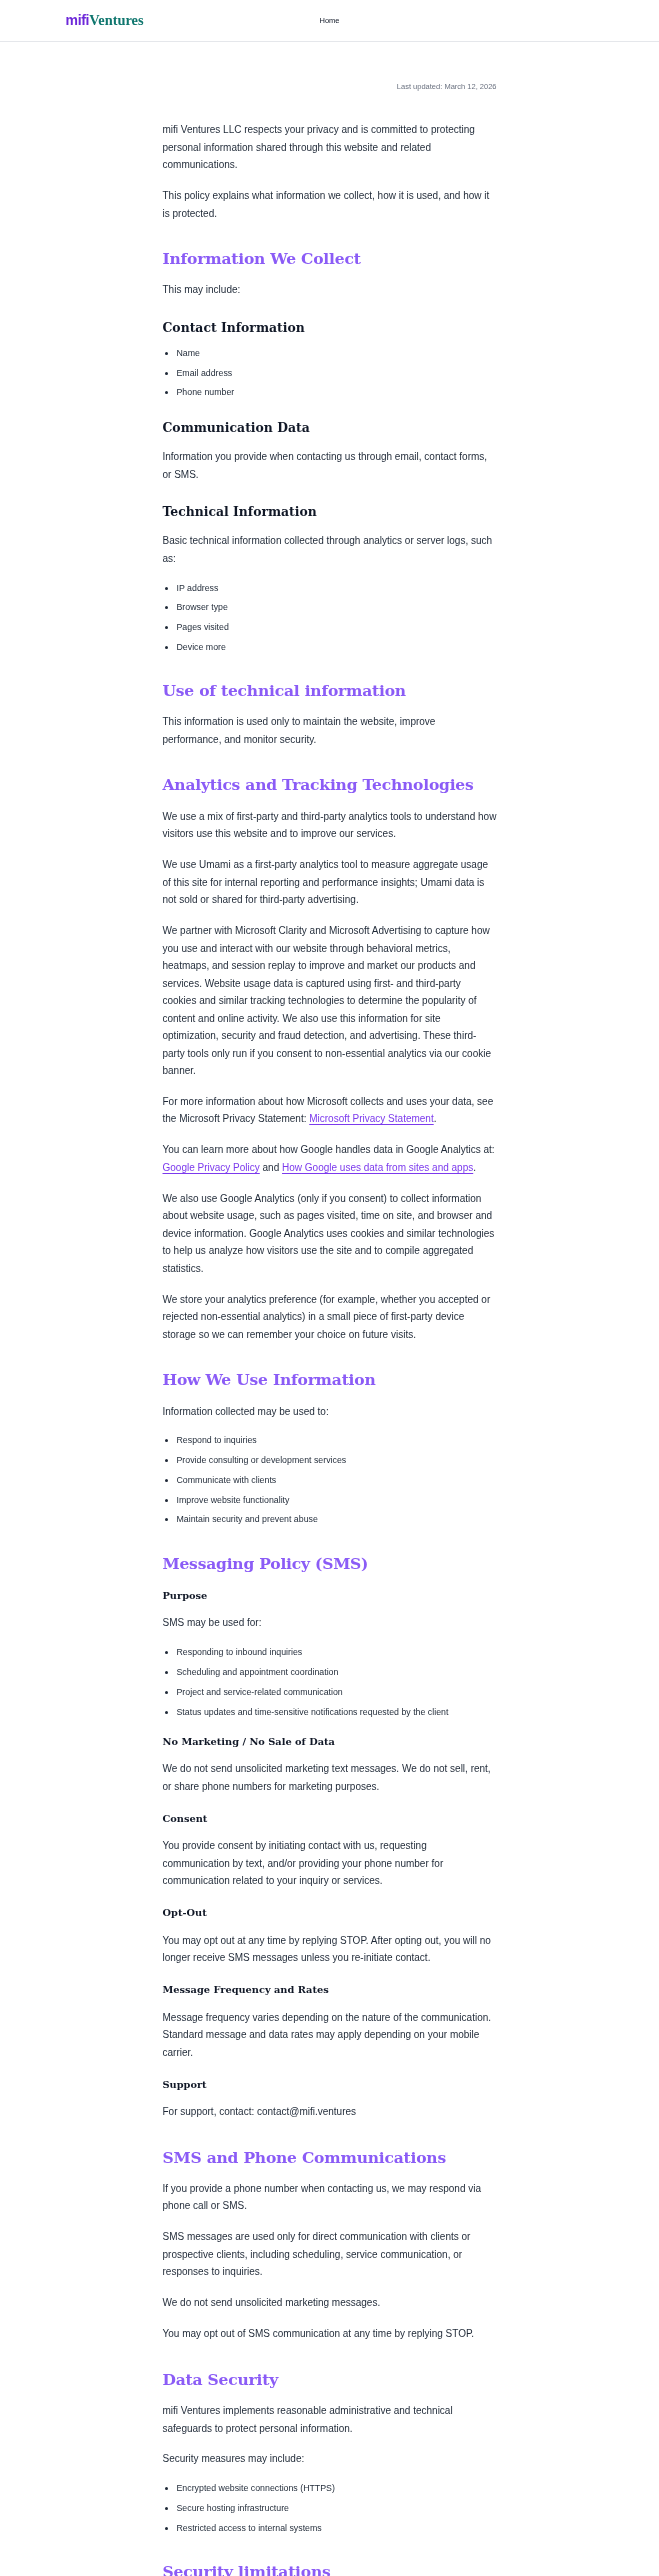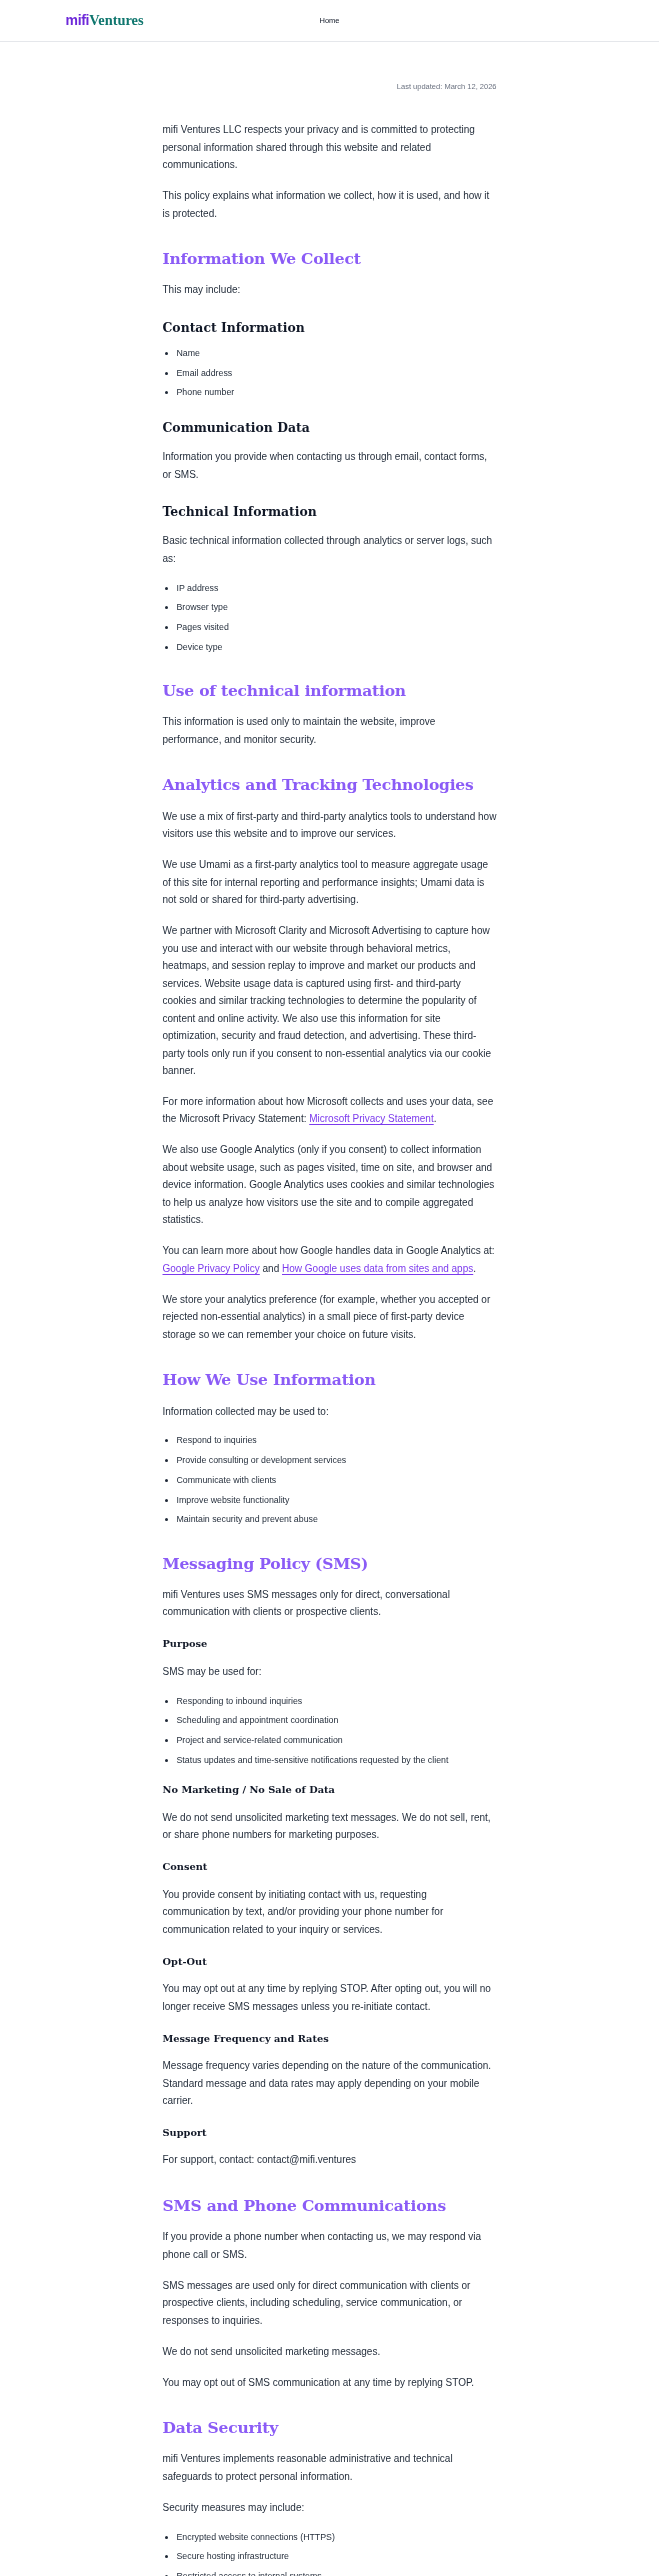--- a/index.html
+++ b/index.html
@@ -91,47 +91,46 @@
 
   <h3>Communication Data</h3>
   <p>Information you provide when contacting us through email, contact forms, or SMS.</p>
 
   <h3>Technical Information</h3>
   <p>Basic technical information collected through analytics or server logs, such as:</p>
   <ul>
     <li>IP address</li>
     <li>Browser type</li>
     <li>Pages visited</li>
-    <li>Device type</li>
+    <li>Device more</li>
   </ul>
 
   <h2>Use of technical information</h2>
   <p>This information is used only to maintain the website, improve performance, and monitor security.</p>
 
   <h2>Analytics and Tracking Technologies</h2>
   <p>We use a mix of first-party and third-party analytics tools to understand how visitors use this website and to improve our services.</p>
   <p>We use Umami as a first-party analytics tool to measure aggregate usage of this site for internal reporting and performance insights; Umami data is not sold or shared for third-party advertising.</p>
   <p>We partner with Microsoft Clarity and Microsoft Advertising to capture how you use and interact with our website through behavioral metrics, heatmaps, and session replay to improve and market our products and services. Website usage data is captured using first- and third-party cookies and similar tracking technologies to determine the popularity of content and online activity. We also use this information for site optimization, security and fraud detection, and advertising. These third-party tools only run if you consent to non-essential analytics via our cookie banner.</p>
   <p><span>For more information about how Microsoft collects and uses your data, see the Microsoft Privacy Statement: </span><a href="#">Microsoft Privacy Statement</a><span>.</span></p>
+  <p><span>You can learn more about how Google handles data in Google Analytics at: </span><a href="#">Google Privacy Policy</a><span> and </span><a href="#">How Google uses data from sites and apps</a><span>.</span></p>
   <p>We also use Google Analytics (only if you consent) to collect information about website usage, such as pages visited, time on site, and browser and device information. Google Analytics uses cookies and similar technologies to help us analyze how visitors use the site and to compile aggregated statistics.</p>
-  <p><span>You can learn more about how Google handles data in Google Analytics at: </span><a href="#">Google Privacy Policy</a><span> and </span><a href="#">How Google uses data from sites and apps</a><span>.</span></p>
   <p>We store your analytics preference (for example, whether you accepted or rejected non-essential analytics) in a small piece of first-party device storage so we can remember your choice on future visits.</p>
 
   <h2>How We Use Information</h2>
   <p>Information collected may be used to:</p>
   <ul>
     <li>Respond to inquiries</li>
     <li>Provide consulting or development services</li>
     <li>Communicate with clients</li>
     <li>Improve website functionality</li>
     <li>Maintain security and prevent abuse</li>
   </ul>
 
   <h2>Messaging Policy (SMS)</h2>
-  <p>mifi Ventures uses SMS messages only for direct, conversational communication with clients or prospective clients.</p>
 
   <h4>Purpose</h4>
   <p>SMS may be used for:</p>
   <ul>
     <li>Responding to inbound inquiries</li>
     <li>Scheduling and appointment coordination</li>
     <li>Project and service-related communication</li>
     <li>Status updates and time-sensitive notifications requested by the client</li>
   </ul>
 

